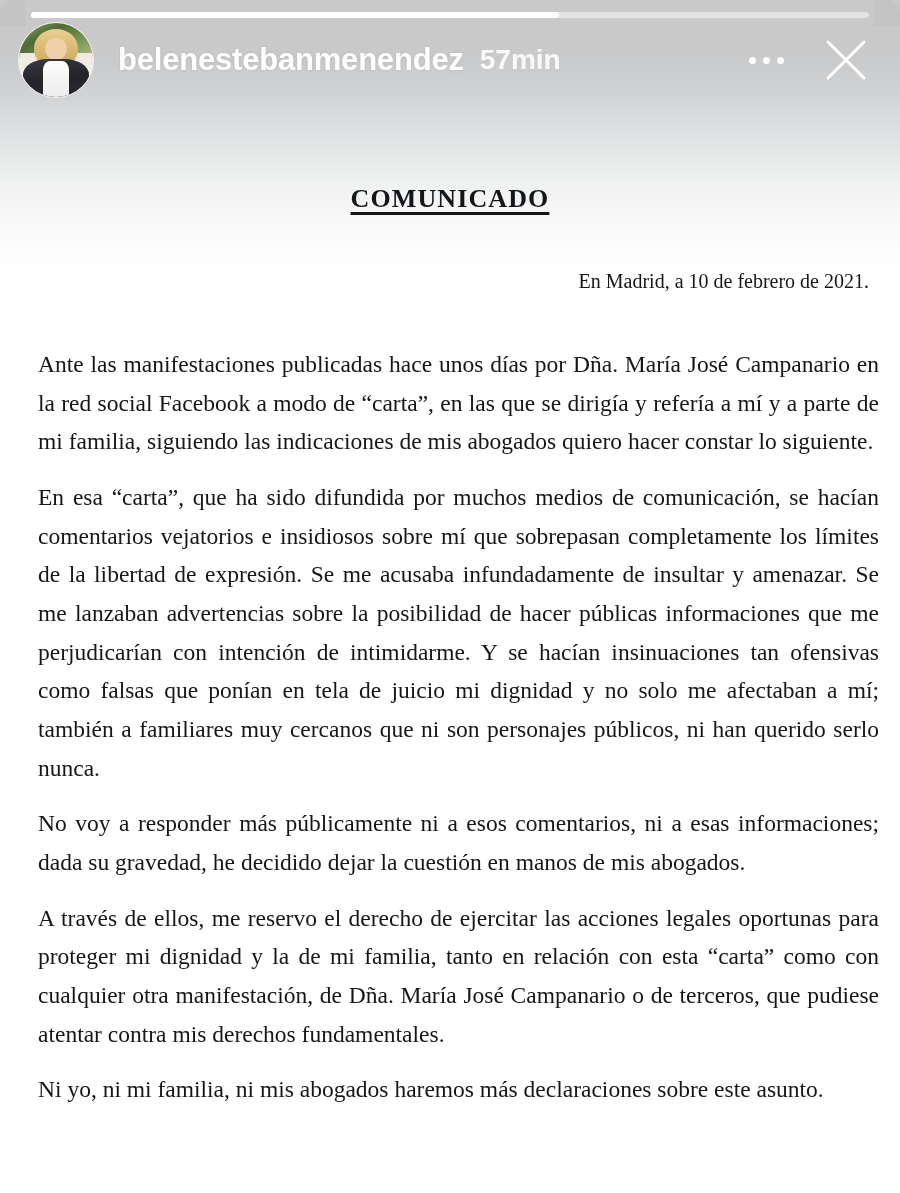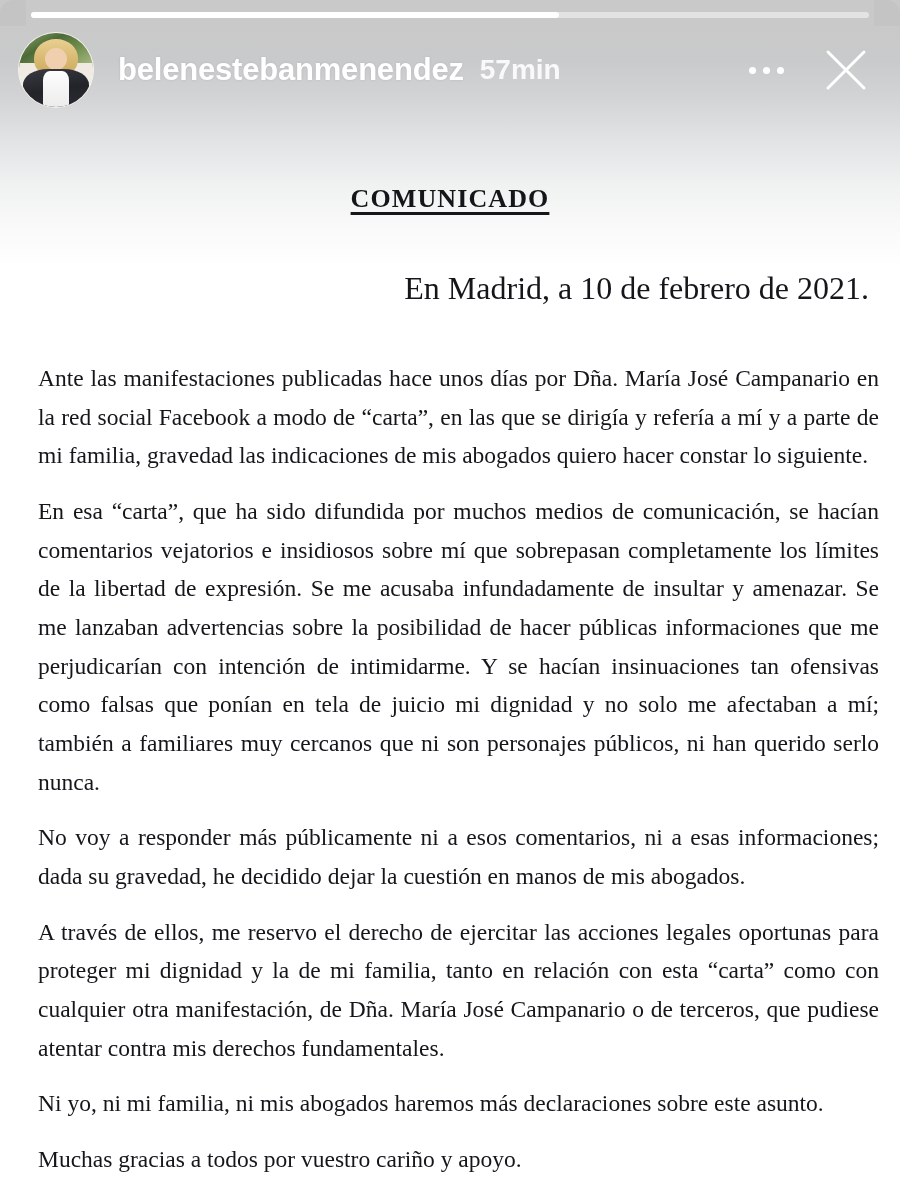--- a/index.html
+++ b/index.html
@@ -55,21 +55,21 @@
     border-radius:3px;
   }
   .progress-fill {
     position:absolute; left:0; top:0; height:6px;
     background:#ffffff;
     border-radius:3px;
   }
 
   
   .header {
-    position:absolute; left:0; top:30px; width:900px; height:80px;
+    position:absolute; left:0; top:20px; width:900px; height:80px;
     display:flex; align-items:center;
     padding:0 22px 0 18px;
     z-index:6;
   }
 
   .avatar {
     position:relative;
     width:76px; height:76px; min-width:76px;
     border-radius:50%;
     overflow:hidden;
@@ -157,21 +157,21 @@
     letter-spacing:1.1px;
     text-decoration:underline;
     text-underline-offset:5px;
     text-decoration-thickness:2.5px;
   }
 
   .doc-date {
     text-align:right;
     margin-top:56px;
     padding-right:14px;
-    font-size:32px;
+    font-size:20px;
   }
 
   .doc-body { margin-top:52px; padding:0 4px 0 21px; }
 
   .doc-body p {
     text-align:justify;
     font-size:23.5px;
     line-height:1.645;
     margin-bottom:17px;
     hyphens:none;
@@ -182,26 +182,25 @@
 <body>
 
 <div class="story">
 
   <div class="doc">
     <div class="doc-title">COMUNICADO</div>
 
     <div class="doc-date">En Madrid, a 10 de febrero de 2021.</div>
 
     <div class="doc-body">
-      <p>Ante las manifestaciones publicadas hace unos días por Dña. María José Campanario en la red social Facebook a modo de “carta”, en las que se dirigía y refería a mí y a parte de mi familia, gravedad las indicaciones de mis abogados quiero hacer constar lo siguiente.</p>
+      <p>Ante las manifestaciones publicadas hace unos días por Dña. María José Campanario en la red social Facebook a modo de “carta”, en las que se dirigía y refería a mí y a parte de mi familia, siguiendo las indicaciones de mis abogados quiero hacer constar lo siguiente.</p>
       <p>En esa “carta”, que ha sido difundida por muchos medios de comunicación, se hacían comentarios vejatorios e insidiosos sobre mí que sobrepasan completamente los límites de la libertad de expresión. Se me acusaba infundadamente de insultar y amenazar. Se me lanzaban advertencias sobre la posibilidad de hacer públicas informaciones que me perjudicarían con intención de intimidarme. Y se hacían insinuaciones tan ofensivas como falsas que ponían en tela de juicio mi dignidad y no solo me afectaban a mí; también a familiares muy cercanos que ni son personajes públicos, ni han querido serlo nunca.</p>
       <p>No voy a responder más públicamente ni a esos comentarios, ni a esas informaciones; dada su gravedad, he decidido dejar la cuestión en manos de mis abogados.</p>
       <p>A través de ellos, me reservo el derecho de ejercitar las acciones legales oportunas para proteger mi dignidad y la de mi familia, tanto en relación con esta “carta” como con cualquier otra manifestación, de Dña. María José Campanario o de terceros, que pudiese atentar contra mis derechos fundamentales.</p>
       <p>Ni yo, ni mi familia, ni mis abogados haremos más declaraciones sobre este asunto.</p>
-      <p>Muchas gracias a todos por vuestro cariño y apoyo.</p>
     </div>
 
   </div>
 
   <div class="chrome-bg"></div>
   <div class="corner-mask"></div>
 
   <div class="progress-wrap">
     <div class="progress-track"></div>
     <div class="progress-fill" style="width: 63%;"></div>

